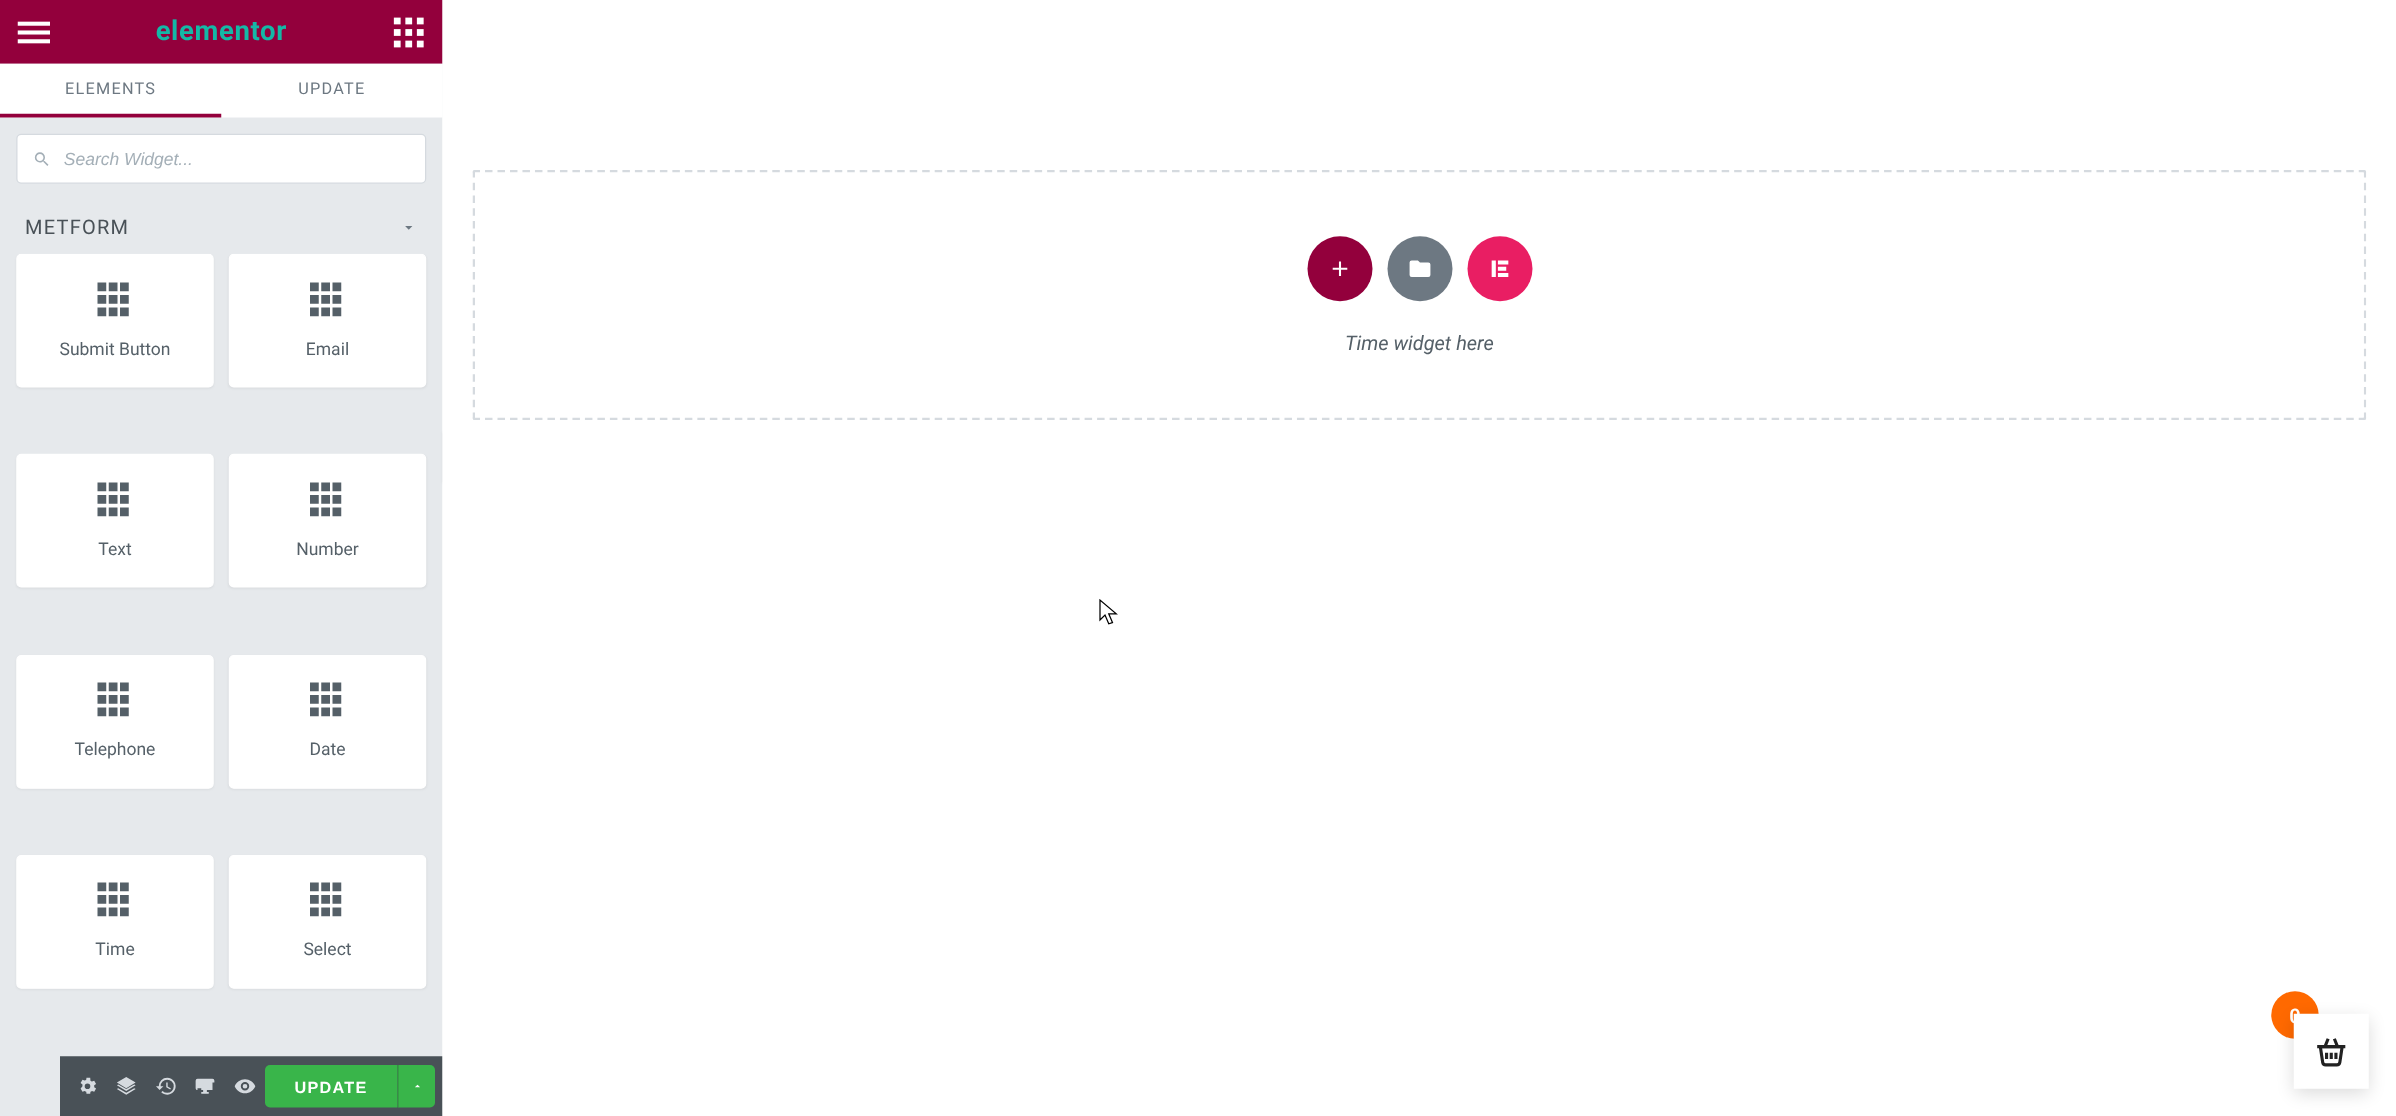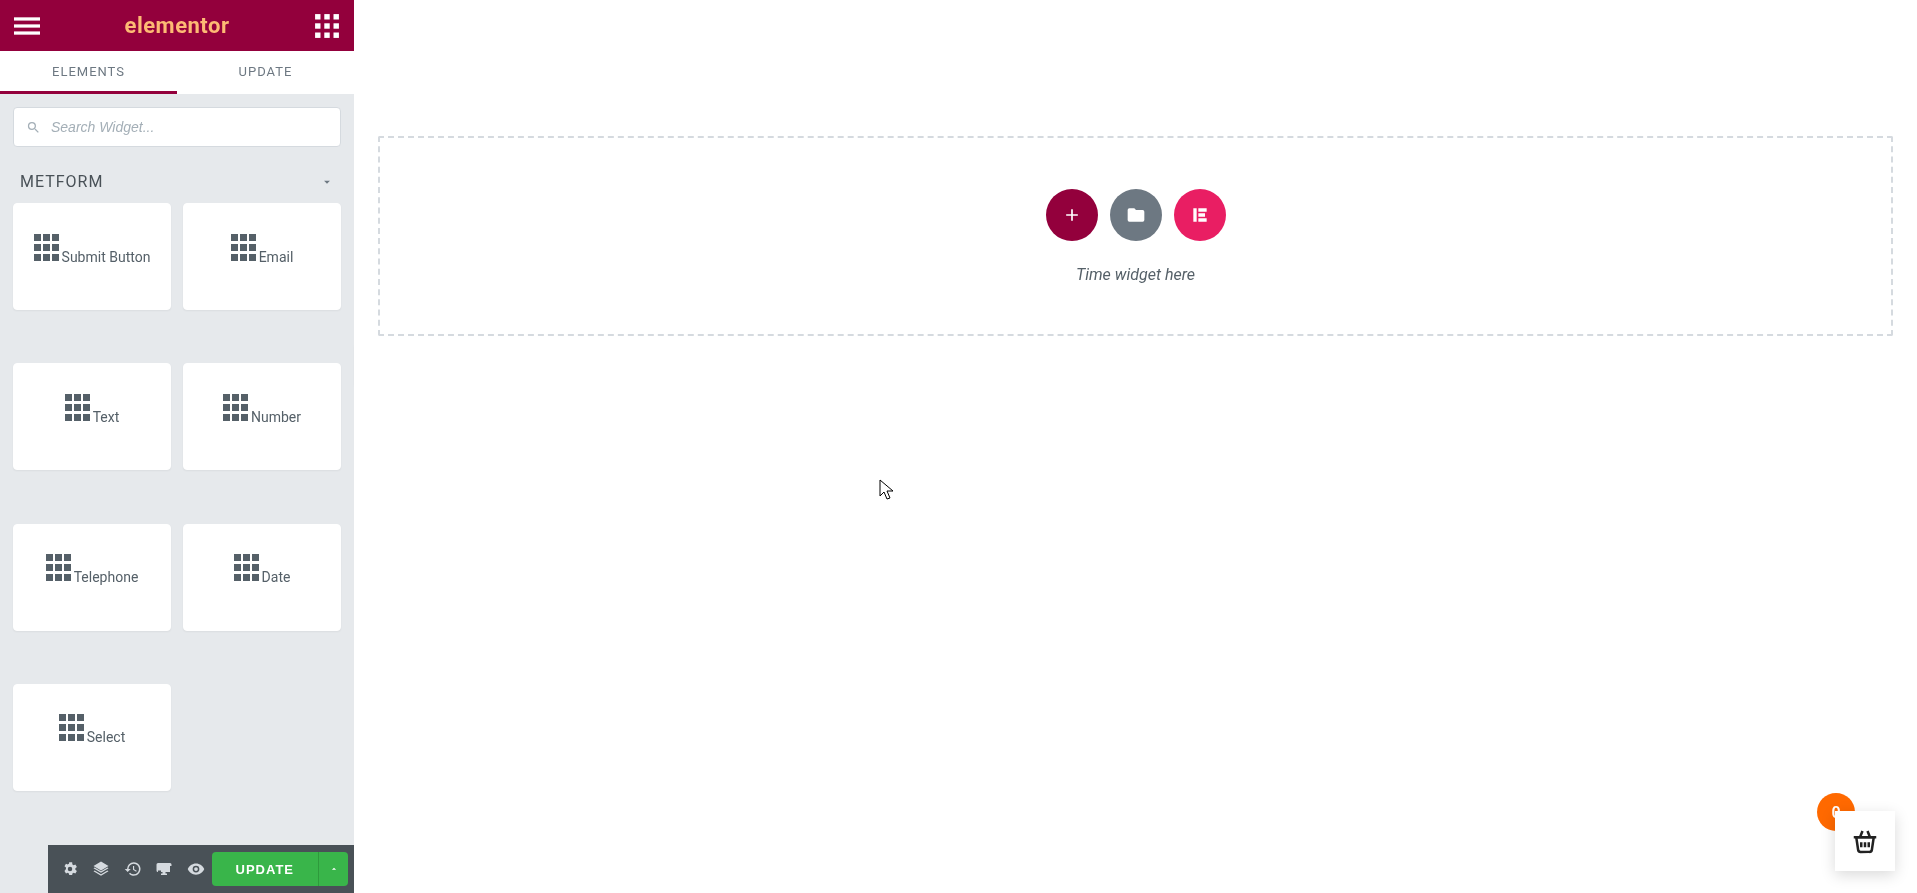--- a/index.html
+++ b/index.html
@@ -10,41 +10,41 @@
     position: absolute; left: 0; top: 0; bottom: 0; width: 354px;
     background: #e6e9ec; display: flex; flex-direction: column;
   }
   .panel-header {
     height: 51px; background: #93003c; color: #fff;
     display: flex; align-items: center; justify-content: space-between;
     padding: 0 14px;
   }
   .hamburger, .apps-icon { cursor: pointer; display:flex; align-items:center; justify-content:center; width:26px; height:26px; }
   .hamburger svg, .apps-icon svg { fill:#fff; }
-  .brand { font-size: 22px; font-weight: 700; letter-spacing: 0.5px; color:#fdba74; }
+  .brand { font-size: 22px; font-weight: 700; letter-spacing: 0.5px; color:#14b8a6; }
 
   .tabs { display:flex; background:#fff; height:43px; }
   .tab { flex:1; display:flex; align-items:center; justify-content:center;
          font-size:13px; letter-spacing:1px; color:#6d7882; cursor:pointer;
          border-bottom:3px solid transparent; }
   .tab.active { color:#6d7882; border-bottom:3px solid #93003c; }
 
   .search-wrap { padding:13px; }
   .search-box { position:relative; background:#fff; border:1px solid #d5dadf; border-radius:4px; height:40px; display:flex; align-items:center; padding:0 12px; }
   .search-box svg { fill:#a4afb7; width:15px; height:15px; margin-right:10px; }
   .search-input { flex:1; border:none; outline:none; font-size:14px; color:#a4afb7; background:transparent; }
   .search-input::placeholder { color:#a4afb7; font-style:italic; }
 
   .category-header { display:flex; align-items:center; justify-content:space-between;
     padding:12px 20px; font-size:16px; color:#495157; letter-spacing:1px; cursor:pointer; }
   .category-header svg { width:14px; height:14px; fill:#6d7882; }
 
   .widgets-grid { padding:0 13px 13px; display:grid; grid-template-columns:1fr 1fr; gap:12px; overflow-y:auto; flex:1; }
   .widget-card { background:#fff; border:1px solid #fff; border-radius:4px;
-    height:107px; display:flex; align-items:center; justify-content:center;
+    height:107px; display:flex; flex-direction:column; align-items:center; justify-content:center;
     cursor:grab; box-shadow:0 1px 2px rgba(0,0,0,0.05); }
   .widget-card .wicon { width:28px; height:28px; margin-bottom:18px; display:flex; flex-wrap:wrap; gap:2px; }
   .widget-card .wicon span { width:7px; height:7px; background:#556068; }
   .widget-card .label { font-size:14px; color:#556068; }
 
   .panel-footer {
     height:48px; background:#506068; background:#495157; display:flex; align-items:center;
     padding:0 6px; gap:0;margin-left:48px;
   }
   .panel-footer { background:#495157; }
@@ -221,20 +221,34 @@
           <span></span>
           <span></span>
           <span></span>
           <span></span>
           <span></span>
           <span></span>
           <span></span>
           <span></span>
         </div>
       <div class="label">Date</div>
+    </div>
+    <div class="widget-card">
+      <div class="wicon">
+          <span></span>
+          <span></span>
+          <span></span>
+          <span></span>
+          <span></span>
+          <span></span>
+          <span></span>
+          <span></span>
+          <span></span>
+        </div>
+      <div class="label">Time</div>
     </div>
     <div class="widget-card">
       <div class="wicon">
           <span></span>
           <span></span>
           <span></span>
           <span></span>
           <span></span>
           <span></span>
           <span></span>

